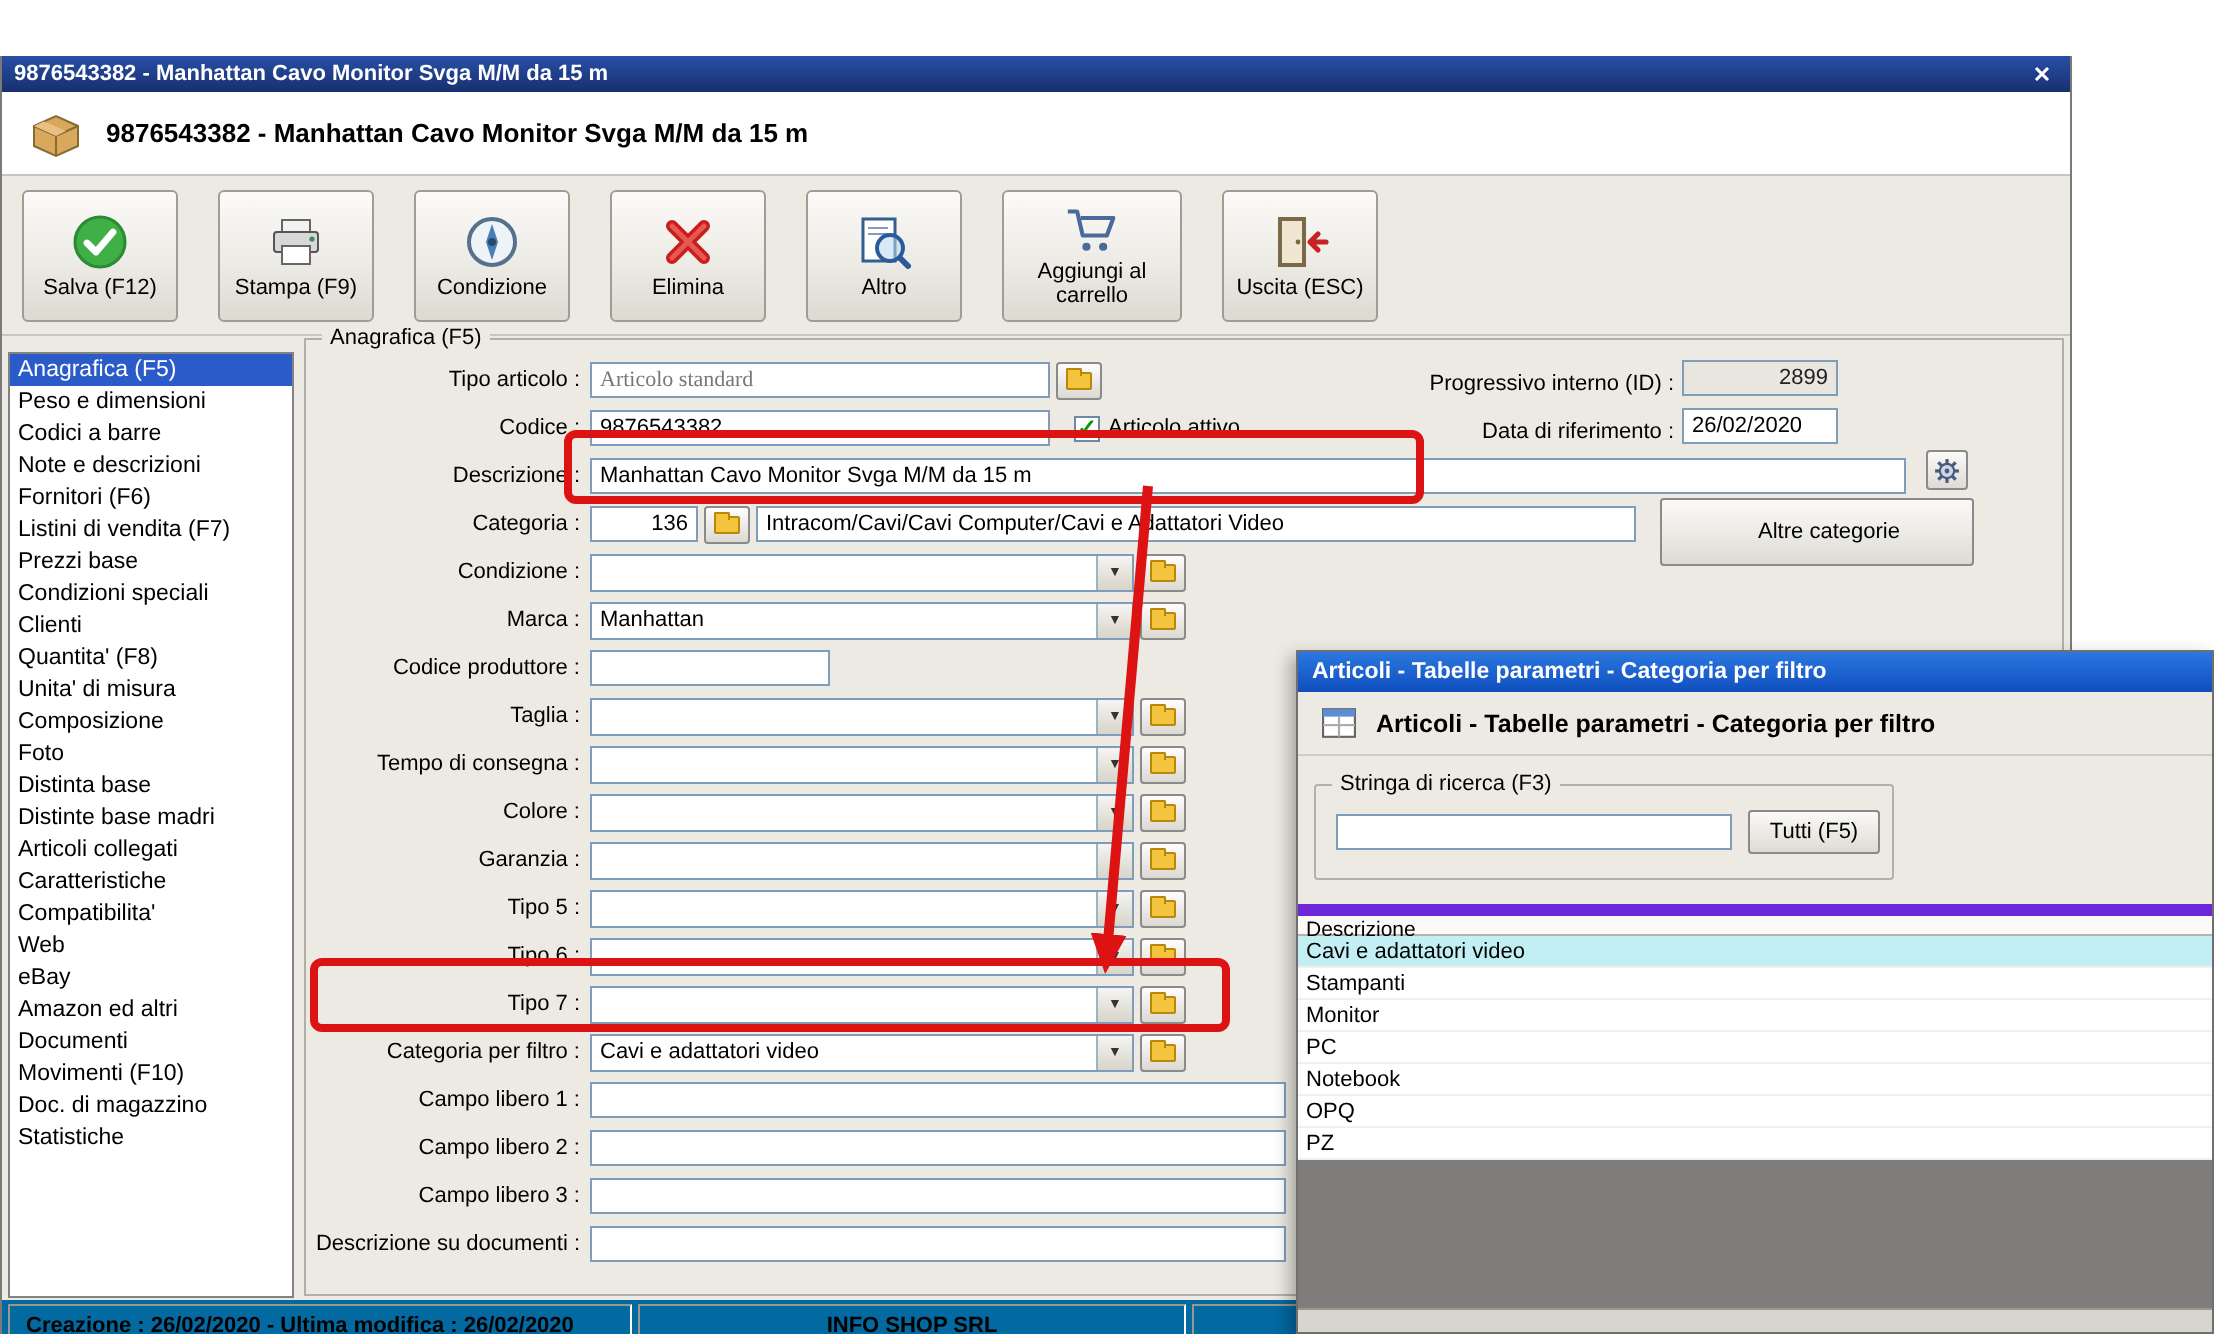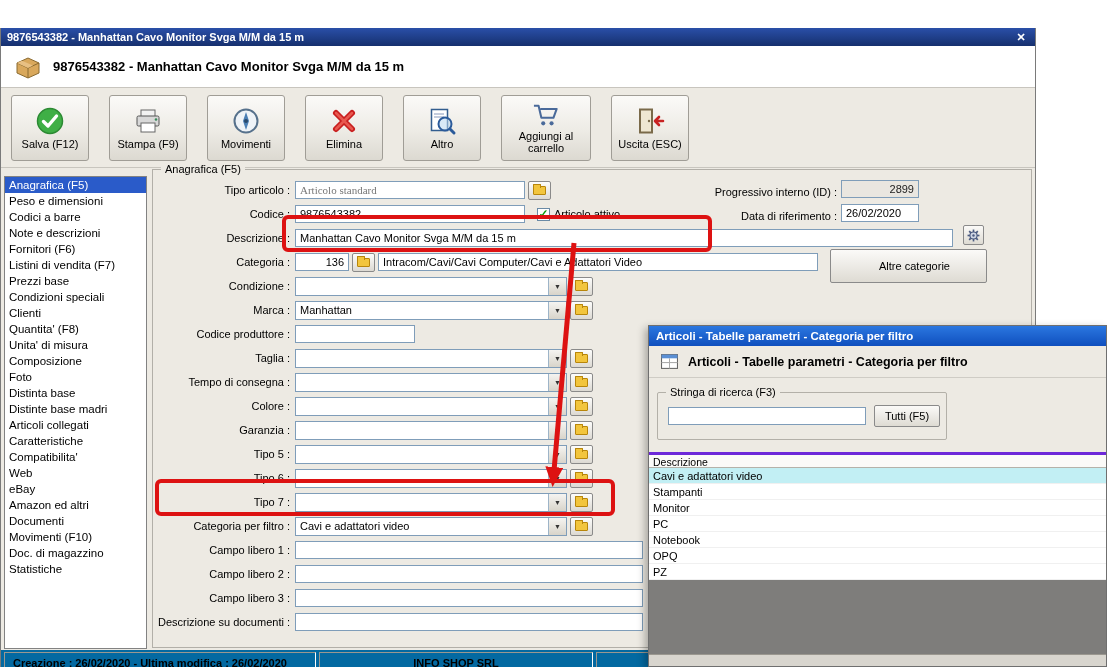--- a/index.html
+++ b/index.html
@@ -135,21 +135,21 @@
     border-bottom:1px solid #cfccc5; font-weight:bold; font-size:12.5px;
   }
   .ov-search-group {
     position:relative; margin:14px 8px 12px 8px; width:290px; height:48px;
     border:1px solid #b3b0a8; border-radius:2px;
   }
   .ov-search-label { position:absolute; top:-7px; left:8px; background:#EDEAE3; padding:0 4px; }
   .ov-search-input { position:absolute; top:14px; left:10px; width:198px; height:18px; border:1px solid #7f9db9; padding:0 4px; }
   .ov-tutti-btn { position:absolute; top:12px; left:216px; width:66px; height:22px; }
   .ov-thead {
-    height:16px; background:#fbfaf8; border-top:3px solid #6d28d9; border-bottom:1px solid #b5b2aa;
+    height:16px; background:#fbfaf8; border-top:6px solid #6d28d9; border-bottom:1px solid #b5b2aa;
     font-size:10.5px; padding:1px 0 0 4px;
   }
   .ov-rows { background:#fff; }
   .ov-row { height:16px; line-height:16px; padding-left:4px; background:#fff; border-bottom:1px solid #f0f0f0; }
   .ov-row.selected { background:#C2EFF4; }
   .ov-empty { flex:1; background:#7E7D7B; }
   .ov-bottom { height:12px; background:#D8D5CE; border-top:1px solid #9a978f; }
 </style>
 </head>
 <body>
@@ -186,21 +186,21 @@
         <circle cx="23" cy="13.5" r="1.3" fill="#3a8a5a"></circle>
       </svg>
       <span>Stampa (F9)</span>
     </div>
     <div class="tool-btn">
       <svg width="30" height="30" viewBox="0 0 30 30">
         <circle cx="15" cy="15" r="11.5" fill="#eef3f8" stroke="#56718c" stroke-width="2"></circle>
         <path d="M15 6 L18 15 L15 24 L12 15 Z" fill="#4a7fb5"></path>
         <circle cx="15" cy="15" r="2" fill="#274a6d"></circle>
       </svg>
-      <span>Movimenti</span>
+      <span>Condizione</span>
     </div>
     <div class="tool-btn">
       <svg width="30" height="30" viewBox="0 0 30 30">
         <path d="M7 7 L23 23 M23 7 L7 23" stroke="#c81e1e" stroke-width="6" stroke-linecap="round"></path>
         <path d="M7 7 L23 23 M23 7 L7 23" stroke="#e8584f" stroke-width="2.5" stroke-linecap="round"></path>
       </svg>
       <span>Elimina</span>
     </div>
     <div class="tool-btn">
       <svg width="30" height="30" viewBox="0 0 30 30">

